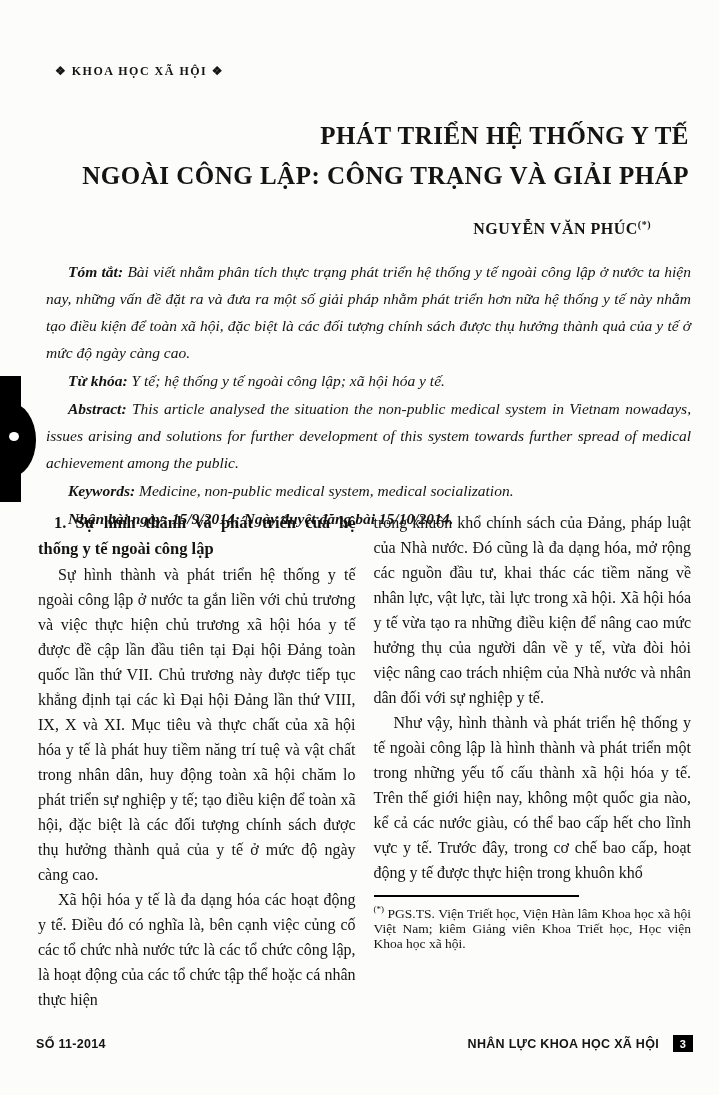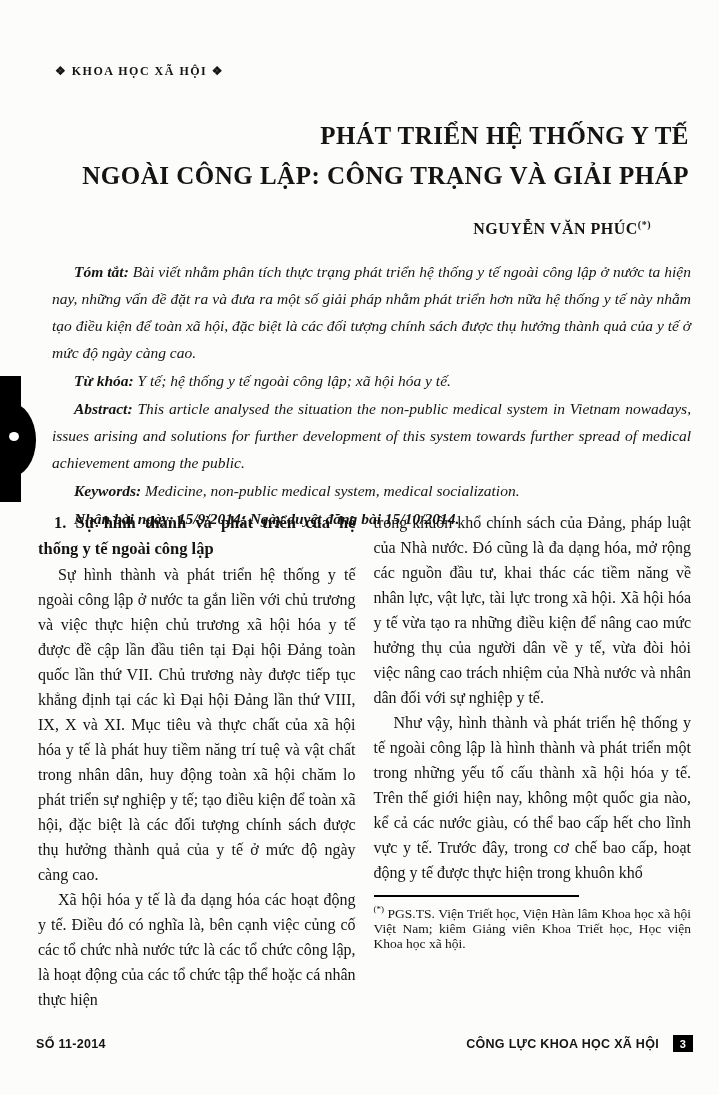--- a/index.html
+++ b/index.html
@@ -24,21 +24,21 @@
     line-height:40px;letter-spacing:0.5px;
   }
   
   .author{
     position:absolute;right:68px;top:219px;
     font-weight:bold;font-size:16px;letter-spacing:0.5px;text-align:right;
   }
   .author sup{font-size:10px;font-weight:bold;}
   
   .meta{
-    position:absolute;left:52px;right:28px;top:258px;
+    position:absolute;left:46px;right:28px;top:258px;
     font-style:italic;font-size:15.5px;line-height:27px;
     text-align:justify;
   }
   .meta p{margin:0 0 1px 0;text-indent:22px;}
   .meta .lbl{font-weight:bold;}
   
   .blob{position:absolute;left:0;top:376px;width:38px;height:126px;pointer-events:none;}
   .blob .bar{position:absolute;left:0;top:0;width:21px;height:126px;background:#000;}
   .blob .bulge{position:absolute;left:-18px;top:26px;width:54px;height:76px;background:#000;border-radius:50%;}
   .blob .dot{position:absolute;left:9px;top:56px;width:10px;height:9px;background:#fff;border-radius:50%;}
@@ -113,18 +113,18 @@
       <div class="footnote">
         <div class="rule"></div>
         <div><sup>(*)</sup> <span>PGS.TS. Viện Triết học, Viện Hàn lâm Khoa học xã hội Việt Nam; kiêm Giảng viên Khoa Triết học, Học viện Khoa học xã hội.</span></div>
       </div>
     </div>
   </div>
 
   <div class="footer">
     <span>SỐ 11-2014</span>
     <span class="right">
-      <span>CÔNG LỰC KHOA HỌC XÃ HỘI</span>
+      <span>NHÂN LỰC KHOA HỌC XÃ HỘI</span>
       <span class="pagebox">3</span>
     </span>
   </div>
 
 </div>
 
 </body></html>

